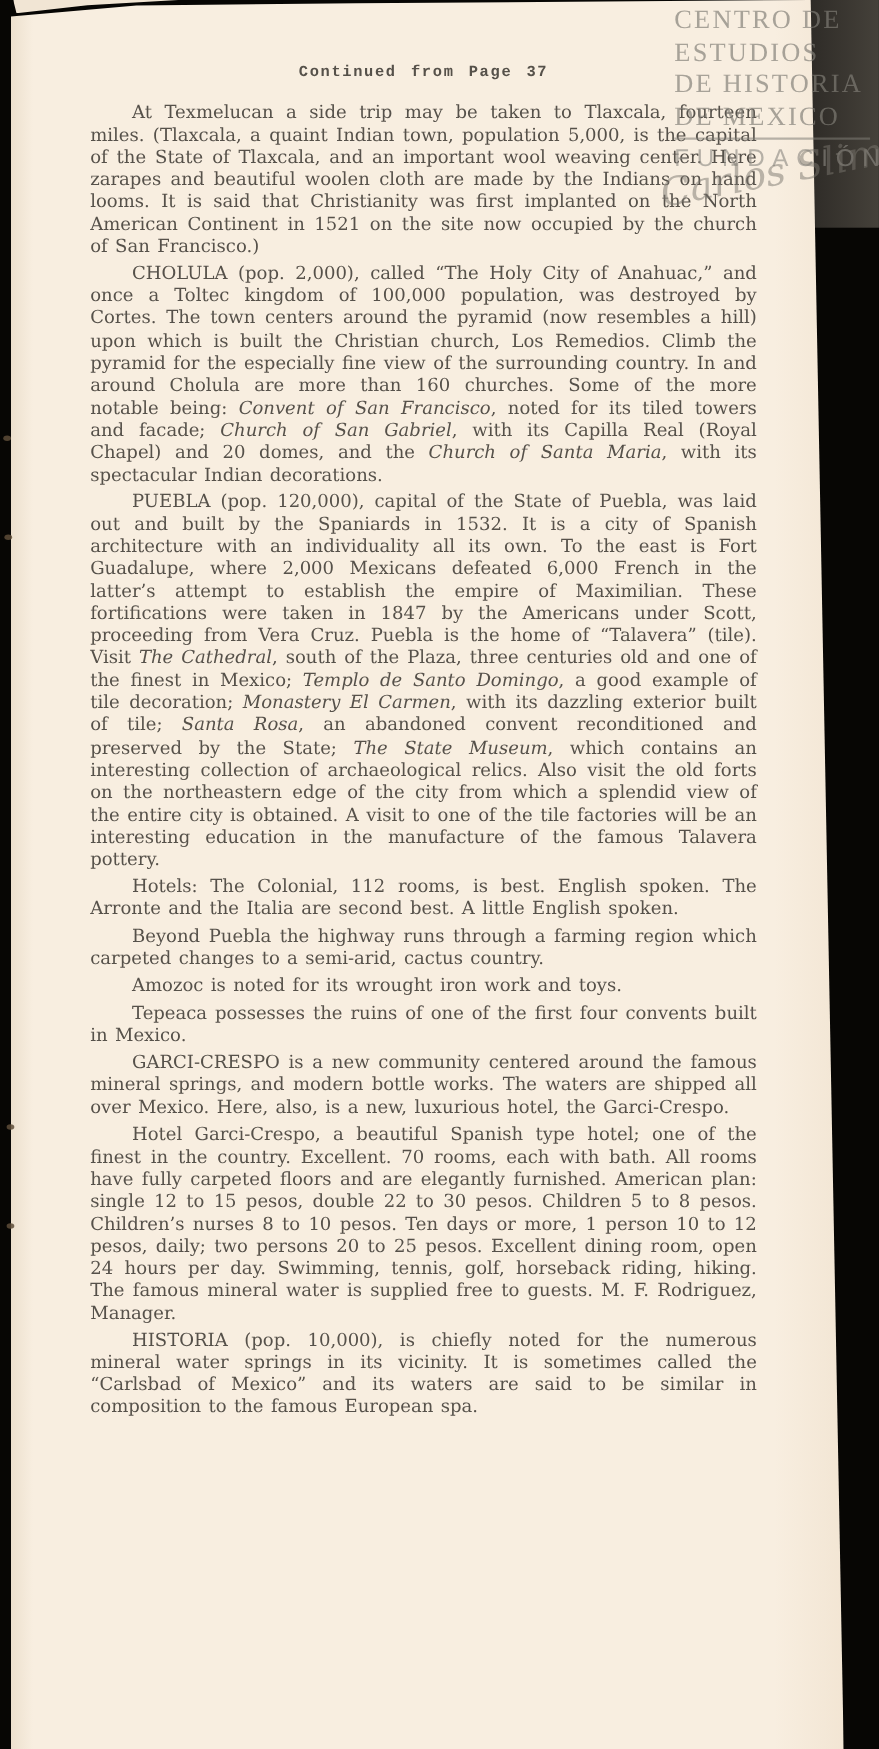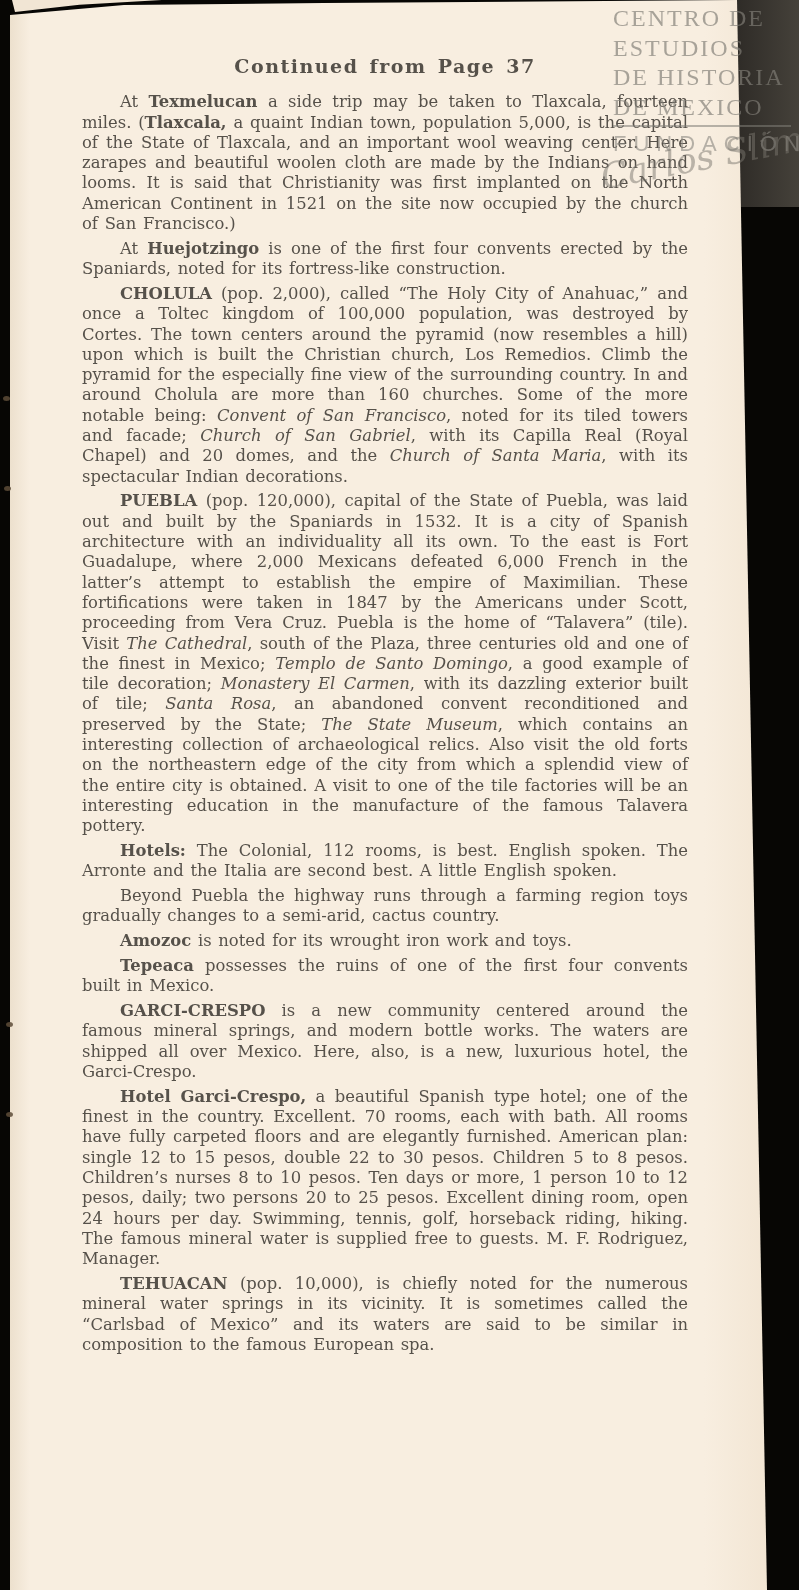--- a/index.html
+++ b/index.html
@@ -33,28 +33,28 @@
     position:absolute;width:7px;height:5px;border-radius:50%;
     background:#5d4c38;opacity:.85;z-index:4;
   }
   
   .content{
     position:absolute;left:78px;top:56px;width:606px;
     color:var(--ink,#56514a);
     font-size:16.4px;line-height:20.3px;
   }
   .continued-header{
-    font-size:19px;font-weight:bold;letter-spacing:1.5px;
-    text-align:center;margin:0 0 16px 0;word-spacing:3px;
+    font-size:14px;font-weight:bold;letter-spacing:1.5px;
+    text-align:center;margin:0 0 16px 0;word-spacing:3px;font-family:Liberation Mono, monospace;
   }
   .content p{
     margin:0 0 4.5px 0;text-indent:38px;text-align:justify;
     word-spacing:1.5px;
   }
-  .content p span.b{font-weight:bold;}
+  .content p span.b{font-weight:normal;}
   .content p span.i{font-style:italic;}
   .page-number{
     position:absolute;left:78px;top:1490px;width:606px;
     text-align:center;color:var(--ink,#56514a);
     font-size:17px;letter-spacing:1px;
   }
   
   .watermark{
     position:absolute;right:8px;top:4px;width:178px;
     z-index:5;pointer-events:none;
@@ -83,30 +83,29 @@
 </head>
 <body>
 
 <div class="corner-shade"></div>
 
 <div class="page">
   <div class="content">
     <h2 class="continued-header">Continued from Page 37</h2>
     <div id="paragraphs">
         <p><span>At </span><span class="b">Texmelucan</span><span> a side trip may be taken to Tlaxcala, fourteen miles. (</span><span class="b">Tlaxcala,</span><span> a quaint Indian town, population 5,000, is the capital of the State of Tlaxcala, and an important wool weaving center. Here zarapes and beautiful woolen cloth are made by the Indians on hand looms. It is said that Christianity was first implanted on the North American Continent in 1521 on the site now occupied by the church of San Francisco.)</span></p>
-        <p><span>At </span><span class="b">Huejotzingo</span><span> is one of the first four convents erected by the Spaniards, noted for its fortress-like construction.</span></p>
         <p><span class="b">CHOLULA</span><span> (pop. 2,000), called “The Holy City of Anahuac,” and once a Toltec kingdom of 100,000 population, was destroyed by Cortes. The town centers around the pyramid (now resembles a hill) upon which is built the Christian church, Los Remedios. Climb the pyramid for the especially fine view of the surrounding country. In and around Cholula are more than 160 churches. Some of the more notable being: </span><span class="i">Convent of San Francisco</span><span>, noted for its tiled towers and facade; </span><span class="i">Church of San Gabriel</span><span>, with its Capilla Real (Royal Chapel) and 20 domes, and the </span><span class="i">Church of Santa Maria</span><span>, with its spectacular Indian decorations.</span></p>
         <p><span class="b">PUEBLA</span><span> (pop. 120,000), capital of the State of Puebla, was laid out and built by the Spaniards in 1532. It is a city of Spanish architecture with an individuality all its own. To the east is Fort Guadalupe, where 2,000 Mexicans defeated 6,000 French in the latter’s attempt to establish the empire of Maximilian. These fortifications were taken in 1847 by the Americans under Scott, proceeding from Vera Cruz. Puebla is the home of “Talavera” (tile). Visit </span><span class="i">The Cathedral</span><span>, south of the Plaza, three centuries old and one of the finest in Mexico; </span><span class="i">Templo de Santo Domingo</span><span>, a good example of tile decoration; </span><span class="i">Monastery El Carmen</span><span>, with its dazzling exterior built of tile; </span><span class="i">Santa Rosa</span><span>, an abandoned convent reconditioned and preserved by the State; </span><span class="i">The State Museum</span><span>, which contains an interesting collection of archaeological relics. Also visit the old forts on the northeastern edge of the city from which a splendid view of the entire city is obtained. A visit to one of the tile factories will be an interesting education in the manufacture of the famous Talavera pottery.</span></p>
         <p><span class="b">Hotels:</span><span> The Colonial, 112 rooms, is best. English spoken. The Arronte and the Italia are second best. A little English spoken.</span></p>
-        <p><span>Beyond Puebla the highway runs through a farming region toys gradually changes to a semi-arid, cactus country.</span></p>
+        <p><span>Beyond Puebla the highway runs through a farming region which carpeted changes to a semi-arid, cactus country.</span></p>
         <p><span class="b">Amozoc</span><span> is noted for its wrought iron work and toys.</span></p>
         <p><span class="b">Tepeaca</span><span> possesses the ruins of one of the first four convents built in Mexico.</span></p>
         <p><span class="b">GARCI-CRESPO</span><span> is a new community centered around the famous mineral springs, and modern bottle works. The waters are shipped all over Mexico. Here, also, is a new, luxurious hotel, the Garci-Crespo.</span></p>
         <p><span class="b">Hotel Garci-Crespo,</span><span> a beautiful Spanish type hotel; one of the finest in the country. Excellent. 70 rooms, each with bath. All rooms have fully carpeted floors and are elegantly furnished. American plan: single 12 to 15 pesos, double 22 to 30 pesos. Children 5 to 8 pesos. Children’s nurses 8 to 10 pesos. Ten days or more, 1 person 10 to 12 pesos, daily; two persons 20 to 25 pesos. Excellent dining room, open 24 hours per day. Swimming, tennis, golf, horseback riding, hiking. The famous mineral water is supplied free to guests. M. F. Rodriguez, Manager.</span></p>
-        <p><span class="b">TEHUACAN</span><span> (pop. 10,000), is chiefly noted for the numerous mineral water springs in its vicinity. It is sometimes called the “Carlsbad of Mexico” and its waters are said to be similar in composition to the famous European spa.</span></p>
+        <p><span class="b">HISTORIA</span><span> (pop. 10,000), is chiefly noted for the numerous mineral water springs in its vicinity. It is sometimes called the “Carlsbad of Mexico” and its waters are said to be similar in composition to the famous European spa.</span></p>
       </div>
   </div>
 </div>
 
 <div class="top-sliver"></div>
 
 <div class="binding-mark" style="left:3px;top:396px;"></div>
 <div class="binding-mark" style="left:4px;top:486px;"></div>
 <div class="binding-mark" style="left:6px;top:1022px;"></div>
 <div class="binding-mark" style="left:6px;top:1112px;"></div>

